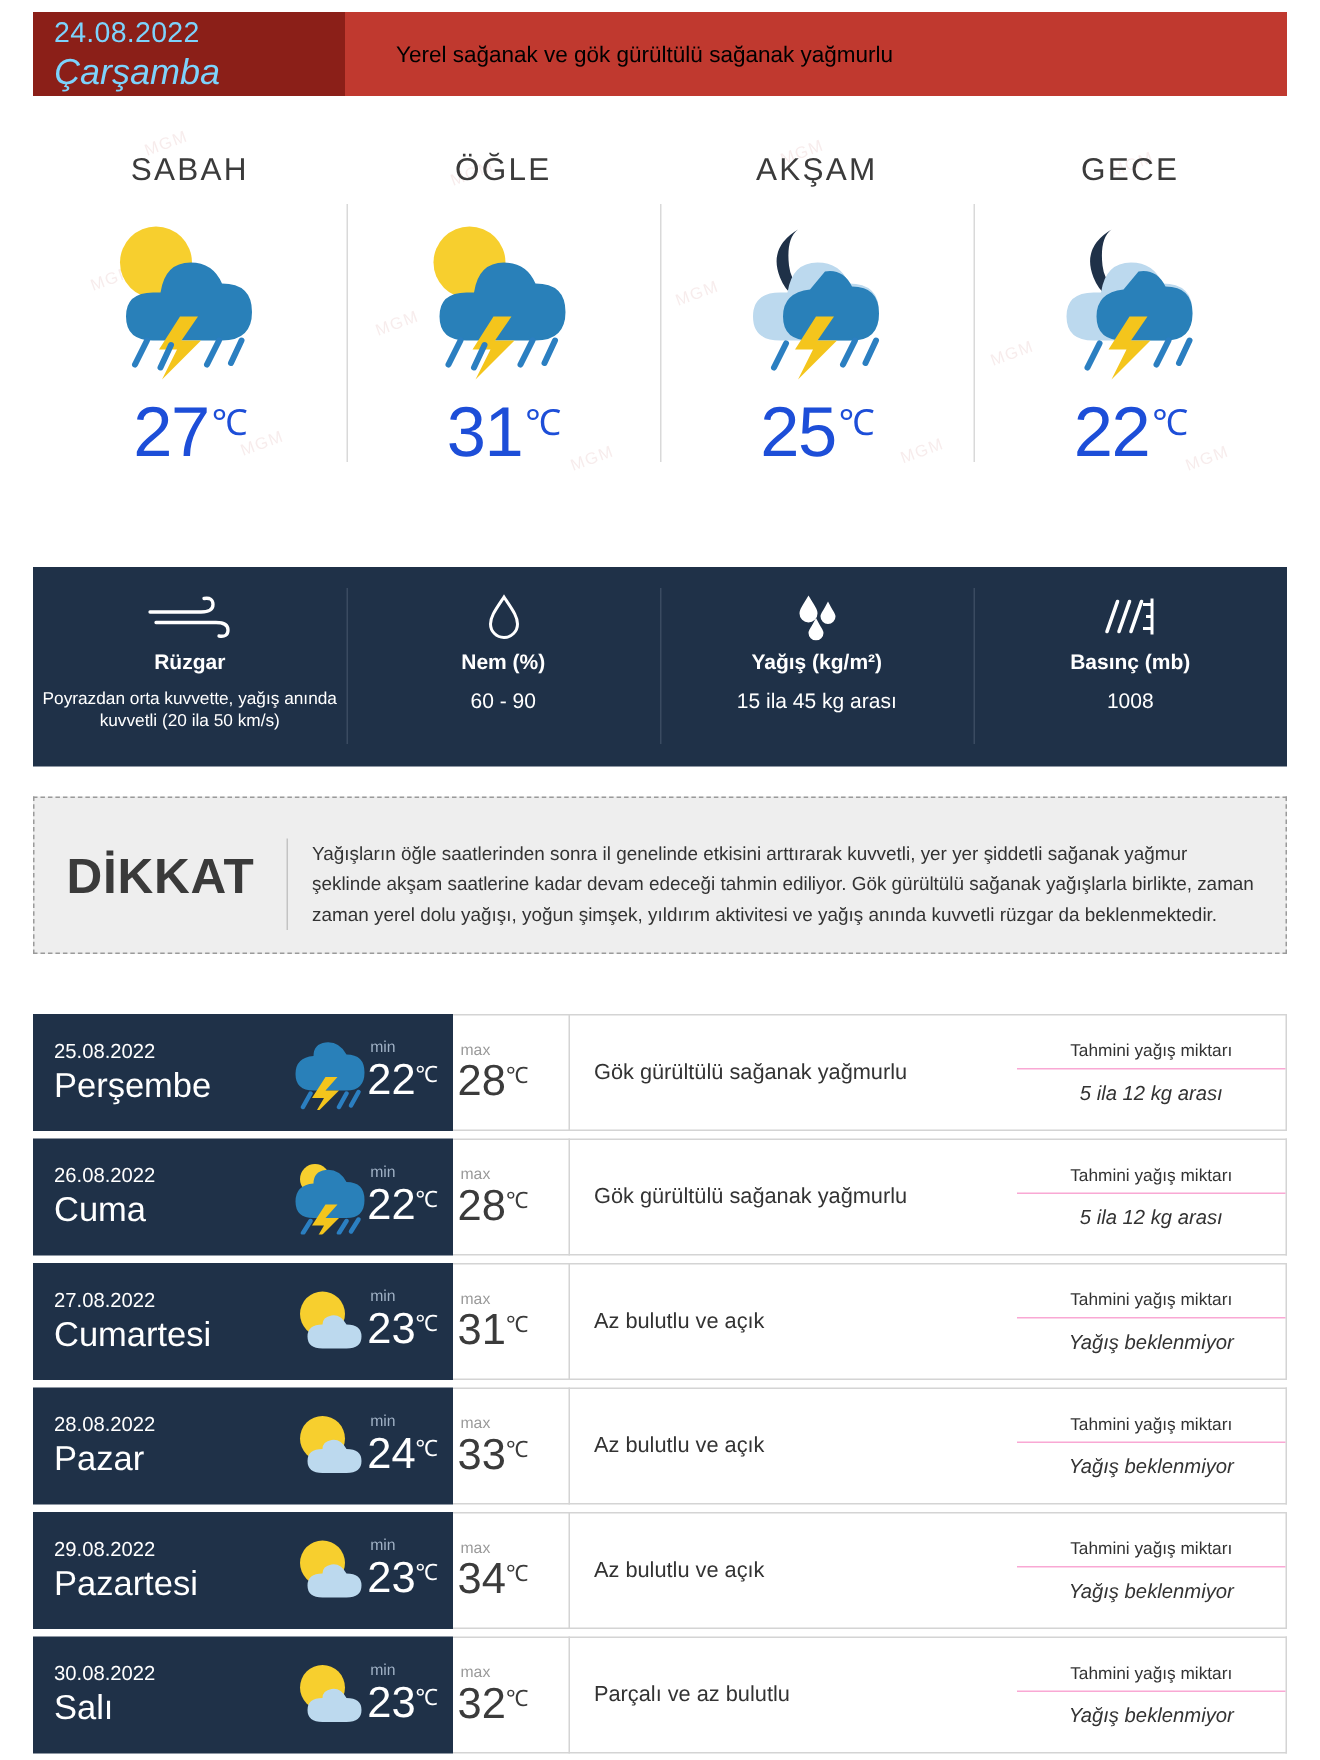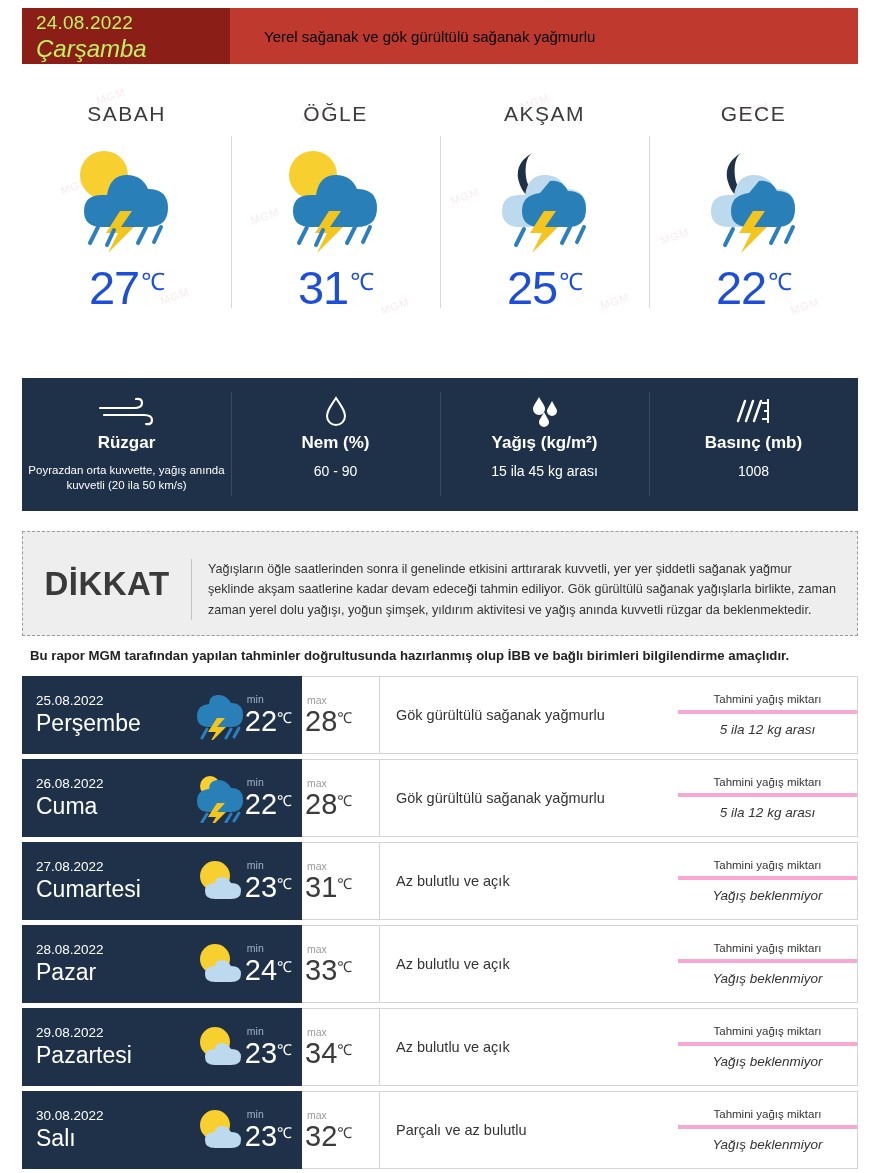--- a/index.html
+++ b/index.html
@@ -21,21 +21,21 @@
     position: absolute;
     left: 22px; top: 8px;
     width: 836px; height: 56px;
     background: #c0392f;
     display: flex;
     align-items: stretch;
   }
   .header-date {
     width: 208px;
     background: #8b1f18;
-    color: #bef264;
+    color: #7dd3fc;
     padding: 4px 0 0 14px;
     line-height: 1.15;
   }
   .header-date .d1 { font-size: 19px; letter-spacing: .2px; }
   .header-date .d2 { font-size: 24px; margin-top: 1px; font-style: italic; }
   .header-desc {
     flex: 1;
     color: #000000;
     font-size: 15px;
     display: flex;
@@ -103,21 +103,21 @@
     padding-top: 14px;
   }
   .detail + .detail::before {
     content: "";
     position: absolute;
     left: 0; top: 14px;
     width: 1px; height: 104px;
     background: #3a4b61;
   }
   .detail-icon { height: 38px; display: flex; align-items: center; justify-content: center; }
-  .detail-label { font-size: 17px; font-weight: bold; margin-top: 3px; }
+  .detail-label { font-size: 14px; font-weight: bold; margin-top: 3px; }
   .detail-value { font-size: 14px; margin-top: 10px; text-align: center; line-height: 1.25; }
   .detail-value.small { font-size: 11.5px; line-height: 1.3; }
 
   
   .dikkat {
     position: absolute;
     left: 22px; top: 531px;
     width: 836px; height: 105px;
     background: #eeeeee;
     border: 1px dashed #9a9a9a;
@@ -222,21 +222,21 @@
     border: 1px solid #d4d4d4;
     border-left: none;
     display: flex;
     flex-direction: column;
     align-items: center;
     justify-content: center;
   }
   .f-rain .lbl {
     font-size: 11.5px;
     color: #333;
-    border-bottom: 4px solid #f9a8d4;
+    border-bottom: 1px solid #f9a8d4;
     padding-bottom: 5px;
     width: 100%;
     text-align: center;
   }
   .f-rain .val { font-size: 13.5px; color: #333; padding-top: 8px; font-style: italic; }
 
   
   .wm {
     position: absolute;
     color: rgba(220,170,170,.22);
@@ -404,21 +404,20 @@
       <div class="detail-value">1008</div>
     </div>
 
   </div>
 
   <div class="dikkat">
     <div class="dikkat-title">DİKKAT</div>
     <div class="dikkat-text">Yağışların öğle saatlerinden sonra il genelinde etkisini arttırarak kuvvetli, yer yer şiddetli sağanak yağmur şeklinde akşam saatlerine kadar devam edeceği tahmin ediliyor. Gök gürültülü sağanak yağışlarla birlikte, zaman zaman yerel dolu yağışı, yoğun şimşek, yıldırım aktivitesi ve yağış anında kuvvetli rüzgar da beklenmektedir.</div>
   </div>
 
-  <div class="note">Bu rapor MGM tarafından yapılan tahminler doğrultusunda hazırlanmış olup İBB ve bağlı birimleri bilgilendirme amaçlıdır.</div>
 
   <div class="forecast">
 
     <div class="frow">
       <div class="f-left">
         <div class="f-date">
           <div class="fd1">25.08.2022</div>
           <div class="fd2">Perşembe</div>
         </div>
         <div class="f-icon">

